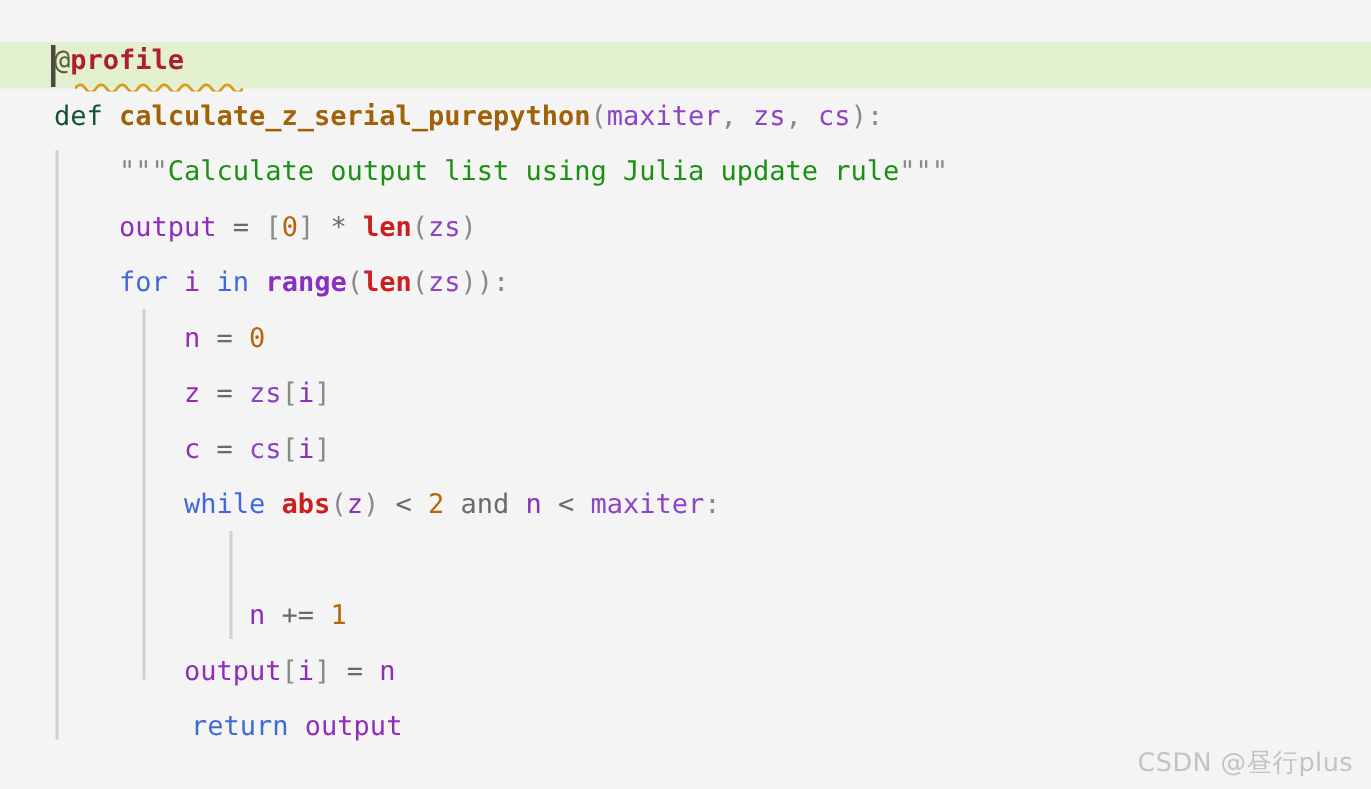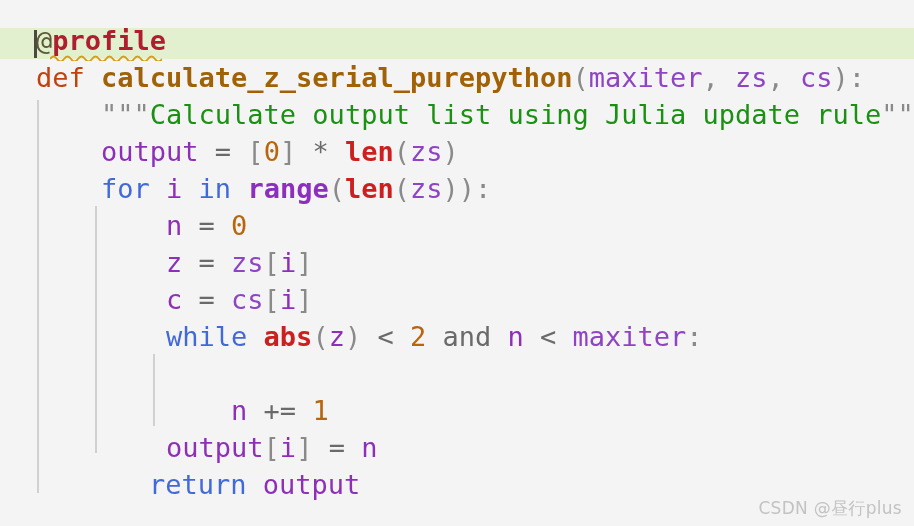--- a/index.html
+++ b/index.html
@@ -29,21 +29,21 @@
     width: 914px;
     height: 526px;
   }
 
   .code-line {
     position: absolute;
     left: 0;
     width: 914px;
     height: 37px;
     line-height: 37px;
-    font-size: 27px;
+    font-size: 18px;
     letter-spacing: 0px;
     white-space: pre;
     font-family: "DejaVu Sans Mono", "Liberation Mono", monospace;
   }
   .code-line .txt { padding-left: 36px; display: inline-block; }
 
   
   .line-highlight {
     position: absolute;
     left: 0;
@@ -74,21 +74,21 @@
       repeating-linear-gradient(
         135deg,
         #d79b1a 0px, #d79b1a 1.6px,
         rgba(0,0,0,0) 1.6px, rgba(0,0,0,0) 3.2px
       );
     -webkit-mask-image: none;
   }
 
   
   .tok-default   { color: #3c3c3c; }
-  .tok-keyword   { color: #c2410c; }              
+  .tok-keyword   { color: #14532d; }              
   .tok-keyword2  { color: #4169d8; }              
   .tok-funcname  { color: #a16207; font-weight: bold; }
   .tok-builtin   { color: #cc2020; font-weight: bold; text-align: right; }  
   .tok-builtin2  { color: #8c2fbf; font-weight: bold; }  
   .tok-param     { color: #8e44c4; }
   .tok-var       { color: #8e2fb8; }
   .tok-number    { color: #b8650d; }
   .tok-string    { color: #1a9112; text-align: center; }
   .tok-quote     { color: #8a8a8a; }
   .tok-punct     { color: #8a8a8a; }

